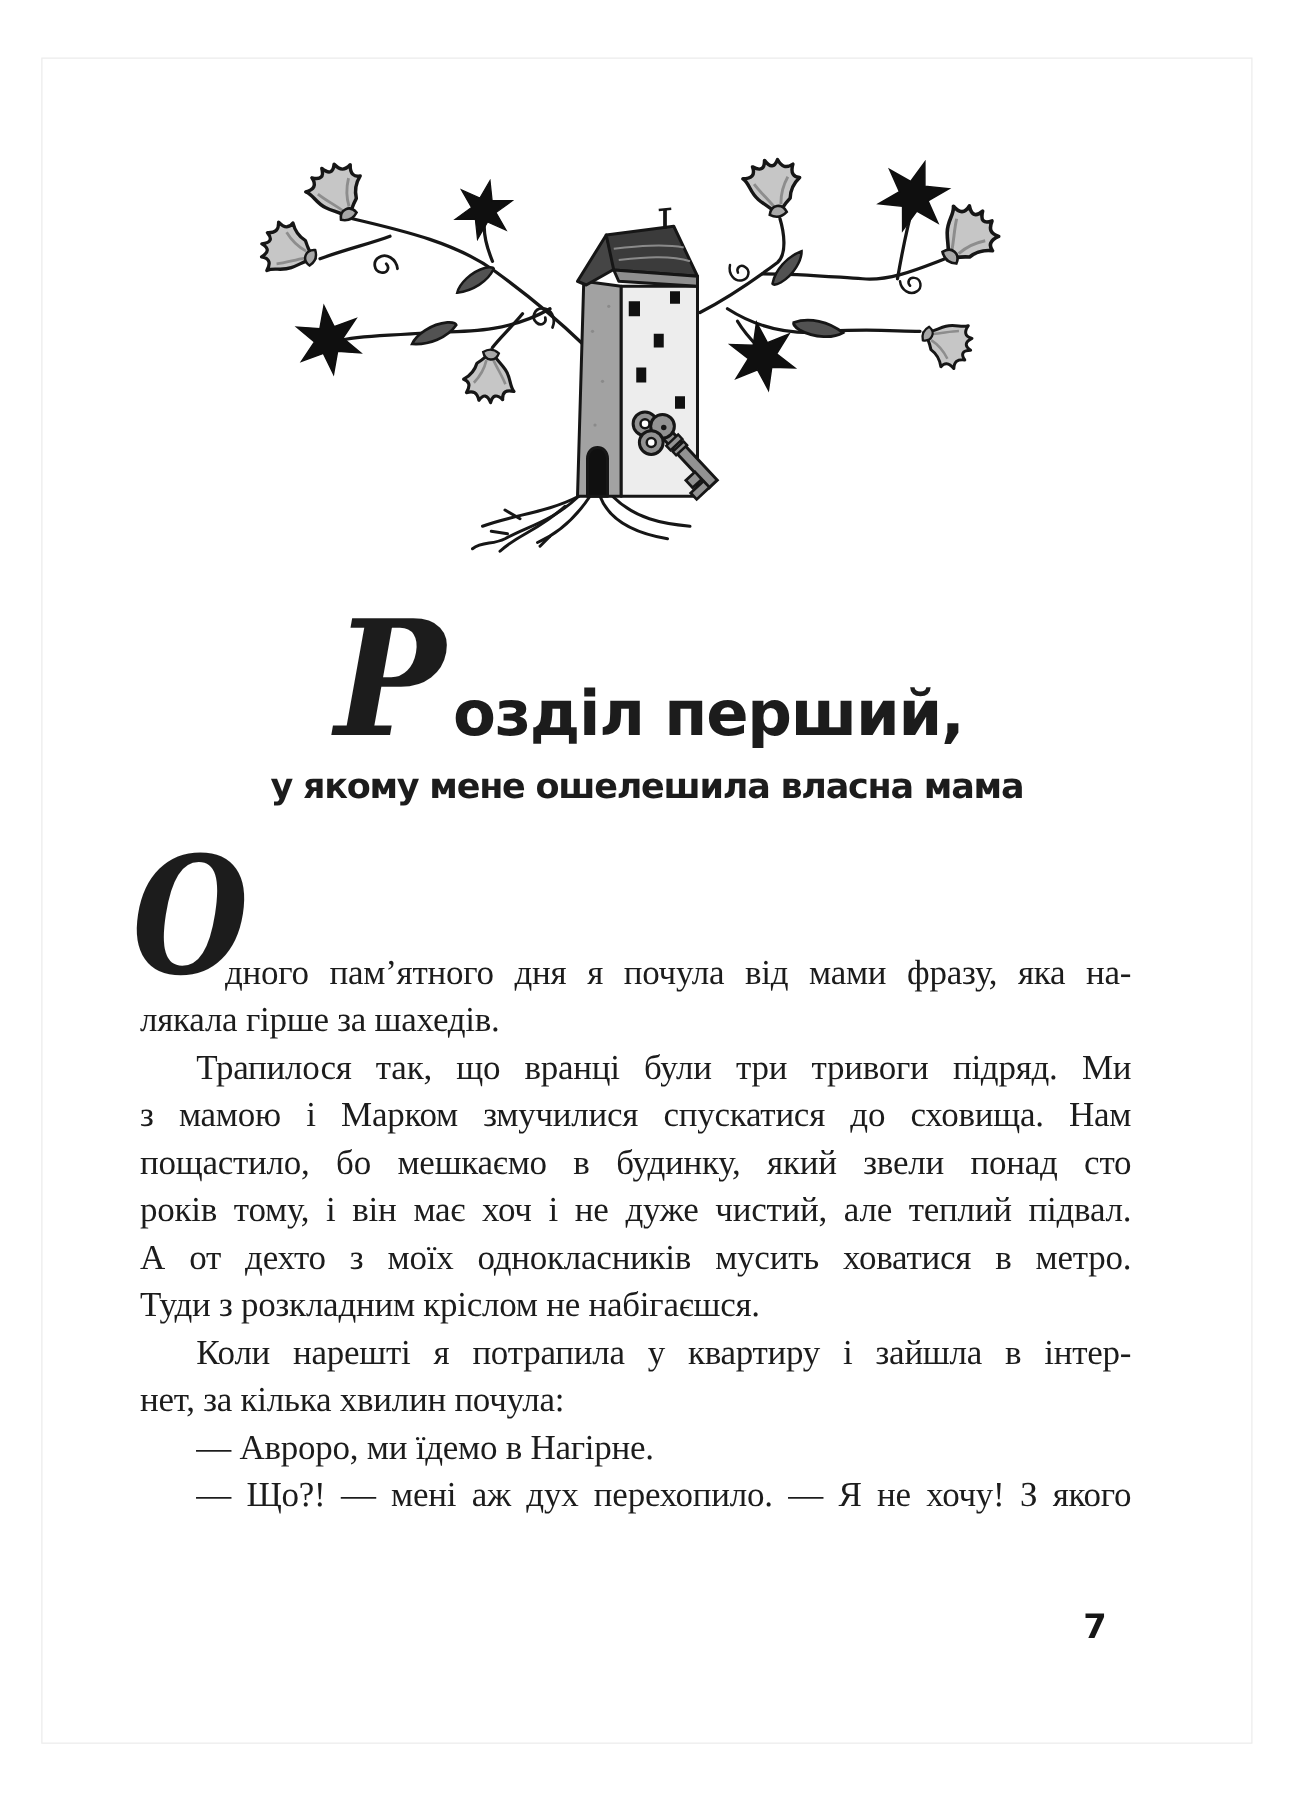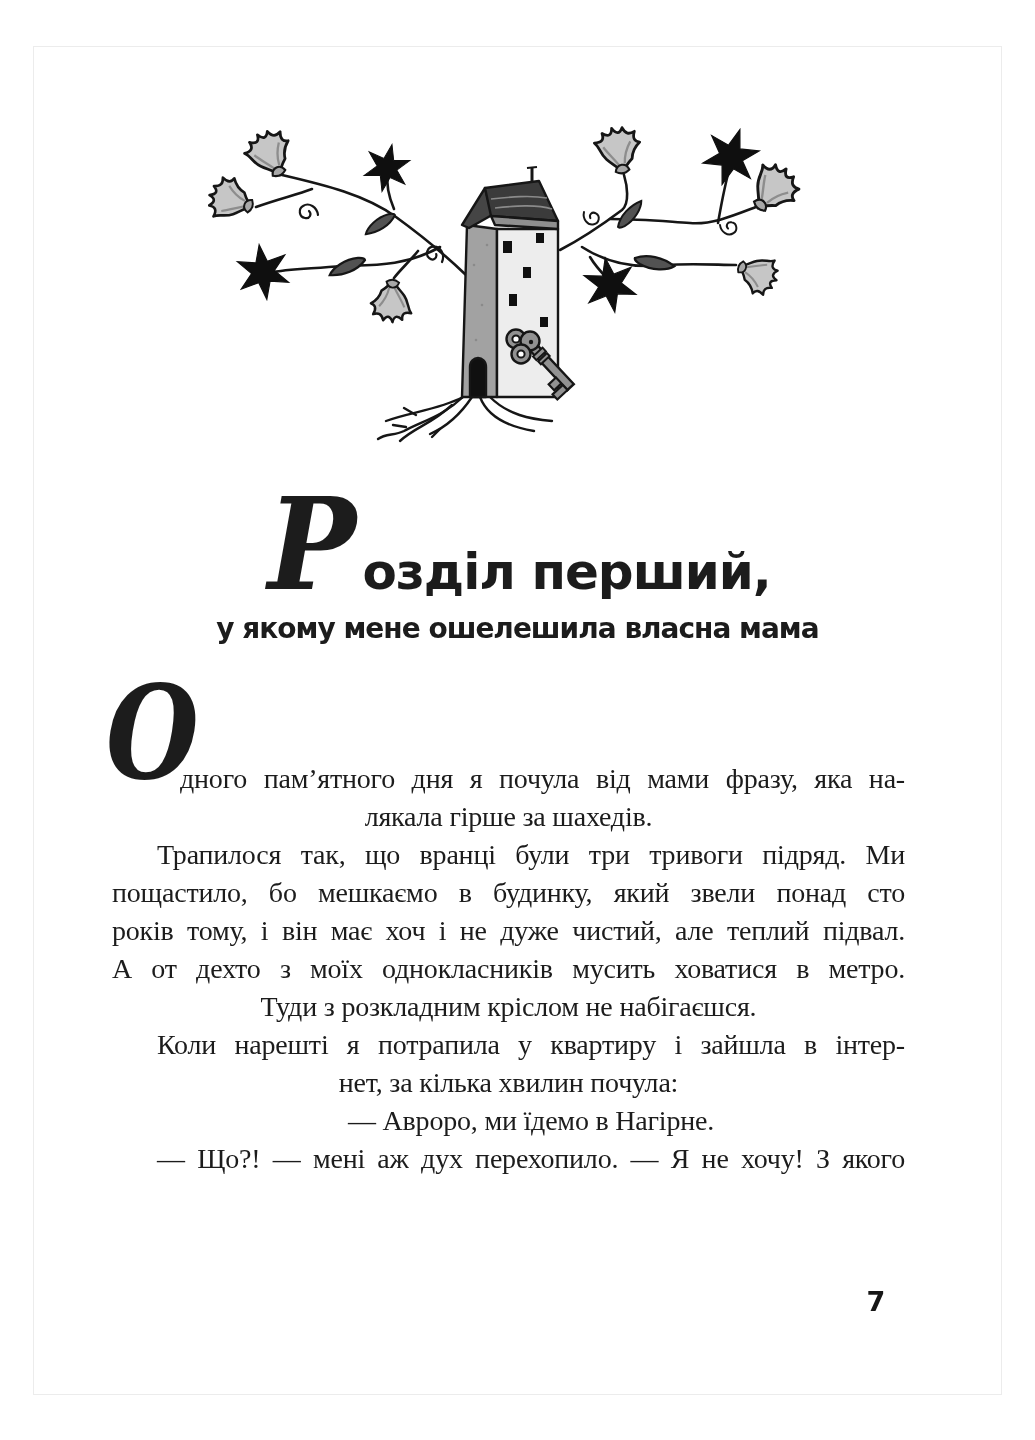--- a/index.html
+++ b/index.html
@@ -26,21 +26,21 @@
   .t-line2{
     font-family:"DejaVu Sans",sans-serif;font-weight:bold;
     font-size:28px;letter-spacing:-1px;margin-top:-6px;white-space:nowrap;
   }
 
   .body-text{
     position:absolute;left:112px;top:760px;width:793px;
     font-size:28px;line-height:38px;letter-spacing:-0.2px;
   }
   .para{margin:0;}
-  .ln{height:38px;overflow:hidden;text-align:center;}
+  .ln{height:38px;overflow:hidden;}
   .j{text-align:justify;text-align-last:justify;}
   .ind{text-indent:45px;}
   .cap-pad{padding-left:68px;}
   .dropcap{
     position:absolute;left:-6px;top:-92px;
     font-family:"DejaVu Serif",serif;font-style:italic;font-weight:bold;
     font-size:130px;line-height:1;transform:scaleX(.82);transform-origin:left top;
   }
   .page-number{
     position:absolute;left:846px;top:1286px;width:60px;text-align:center;
@@ -170,20 +170,21 @@
   <div class="body-text">
     <span class="dropcap">О</span>
 
     <div class="para">
       <div class="ln j cap-pad">дного пам’ятного дня я почула від мами фразу, яка на-</div>
       <div class="ln">лякала гірше за шахедів.</div>
     </div>
 
     <div class="para">
       <div class="ln j ind">Трапилося так, що вранці були три тривоги підряд. Ми</div>
+      <div class="ln j">з мамою і Марком змучилися спускатися до сховища. Нам</div>
       <div class="ln j">пощастило, бо мешкаємо в будинку, який звели понад сто</div>
       <div class="ln j">років тому, і він має хоч і не дуже чистий, але теплий підвал.</div>
       <div class="ln j">А от дехто з моїх однокласників мусить ховатися в метро.</div>
       <div class="ln">Туди з розкладним кріслом не набігаєшся.</div>
     </div>
 
     <div class="para">
       <div class="ln j ind">Коли нарешті я потрапила у квартиру і зайшла в інтер-</div>
       <div class="ln">нет, за кілька хвилин почула:</div>
     </div>

